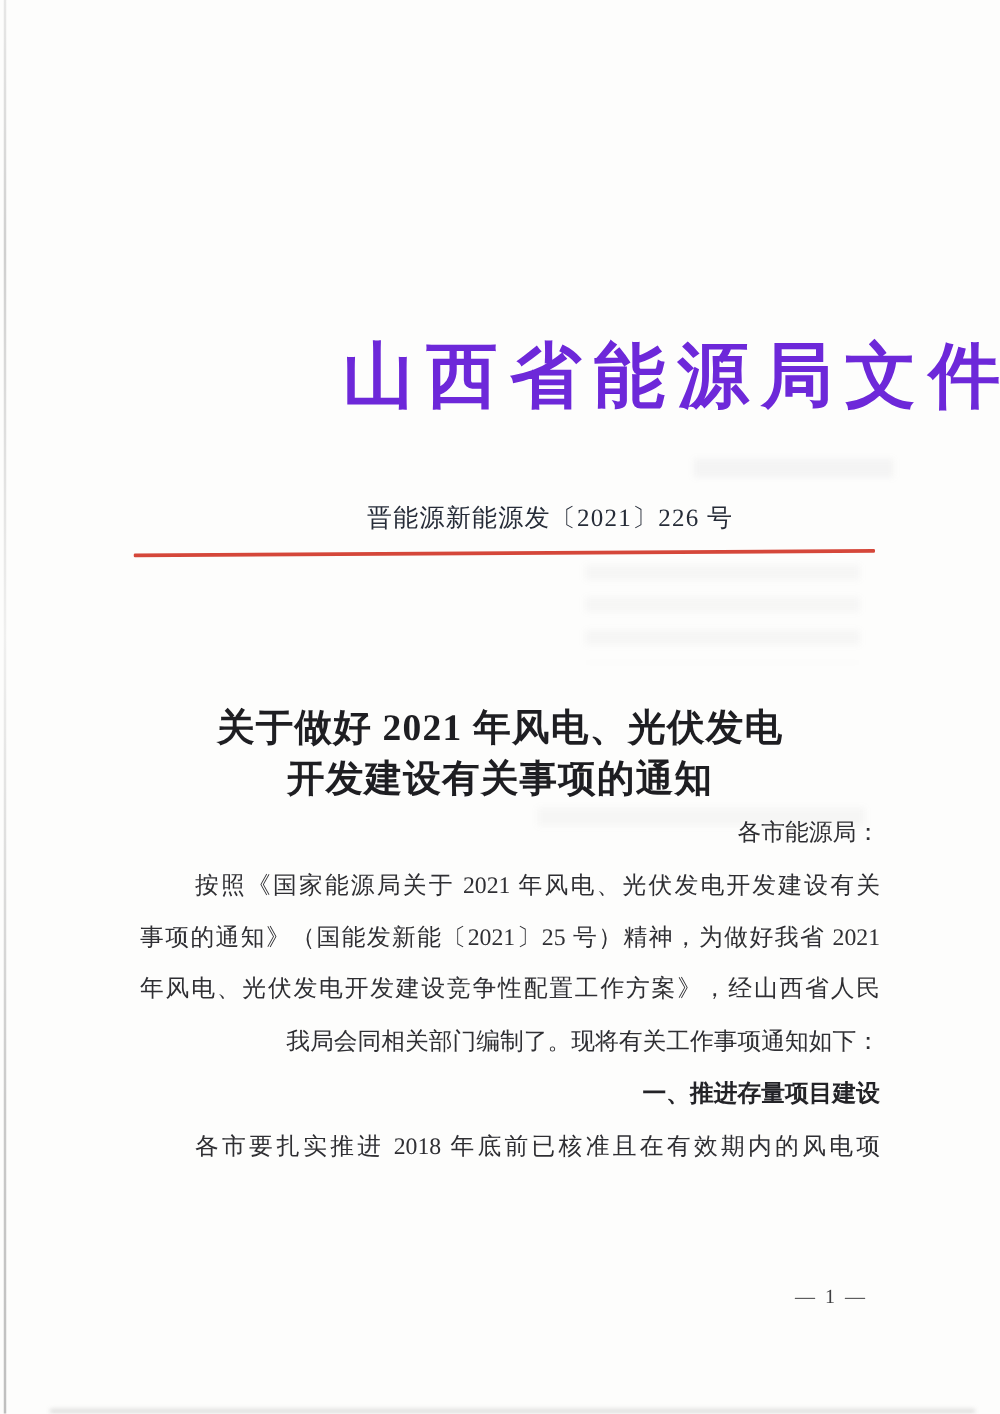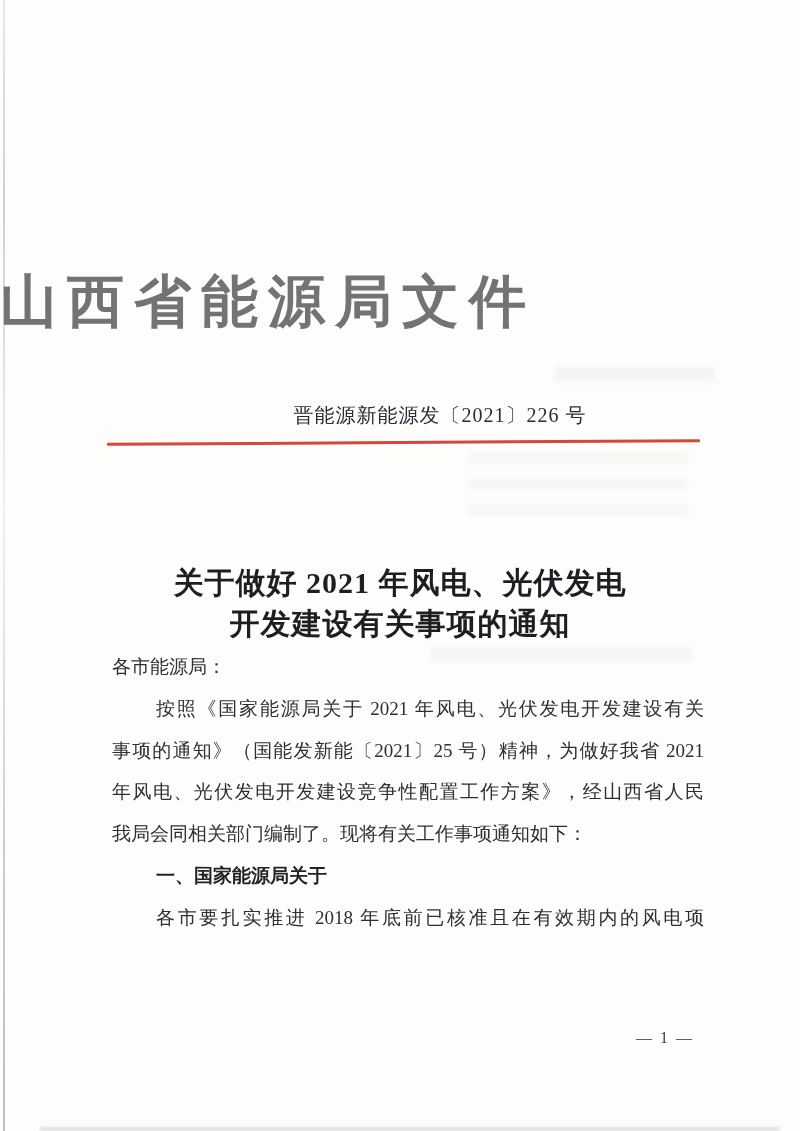--- a/index.html
+++ b/index.html
@@ -29,21 +29,21 @@
              background: rgba(130,130,138,0.07); }
   .ghost-b { left: 468px; top: 452px; width: 220px; height: 78px;
              background: repeating-linear-gradient(180deg,
                rgba(128,128,136,0.055) 0 12px, rgba(0,0,0,0) 12px 26px); }
   .ghost-c { left: 430px; top: 646px; width: 262px; height: 15px;
              background: rgba(128,128,136,0.055); }
 
   
   .org-header {
     position: absolute; top: 269px; left: 0; width: 800px;
-    text-align: left; color: #737373;
+    text-align: right; color: #6d28d9;
     font-size: 57px; font-weight: 700; line-height: 66px;
     white-space: nowrap;
   }
   .org-header .spread { letter-spacing: 10px; margin-right: -10px; }
 
   
   .doc-number {
     position: absolute; top: 401px; left: 0; width: 800px;
     text-align: center; color: #262c38;
     font-size: 20px; line-height: 28px; letter-spacing: 1px; margin-left: 40px;
@@ -62,21 +62,21 @@
     text-align: center; color: #1e1e22;
     font-size: 30px; font-weight: 700; line-height: 41px; letter-spacing: 1px; margin-top: 33px;
   }
 
   
   .body-text {
     position: absolute; top: 646px; left: 112px; width: 592px;
     color: #2f2f33; font-size: 19px; line-height: 41.8px;
     text-justify: inter-character;
   }
-  .bline { width: 592px; }
+  .bline { width: 592px; text-align: right; }
   .jline { text-align: justify; text-align-last: justify; }
   .indent { text-indent: 44px; }
   .bold { font-weight: 700; color: #232327; }
 
   
   .page-number {
     position: absolute; top: 1027px; left: 636px;
     color: #3f3f41; font-size: 16px; line-height: 22px; letter-spacing: 2px;
     white-space: pre;
   }
@@ -104,19 +104,19 @@
     <div>关于做好 2021 年风电、光伏发电</div>
     <div>开发建设有关事项的通知</div>
   </div>
 
   <div class="body-text">
     <div class="bline">各市能源局：</div>
     <div class="bline jline indent">按照《国家能源局关于 2021 年风电、光伏发电开发建设有关</div>
     <div class="bline jline">事项的通知》（国能发新能〔2021〕25 号）精神，为做好我省 2021</div>
     <div class="bline jline">年风电、光伏发电开发建设竞争性配置工作方案》，经山西省人民</div>
     <div class="bline">我局会同相关部门编制了。现将有关工作事项通知如下：</div>
-    <div class="bline bold indent">一、国家能源局关于</div>
+    <div class="bline bold indent">一、推进存量项目建设</div>
     <div class="bline jline indent">各市要扎实推进 2018 年底前已核准且在有效期内的风电项</div>
   </div>
 
   <div class="page-number">— 1 —</div>
 
 </div>
 
 </body></html>

